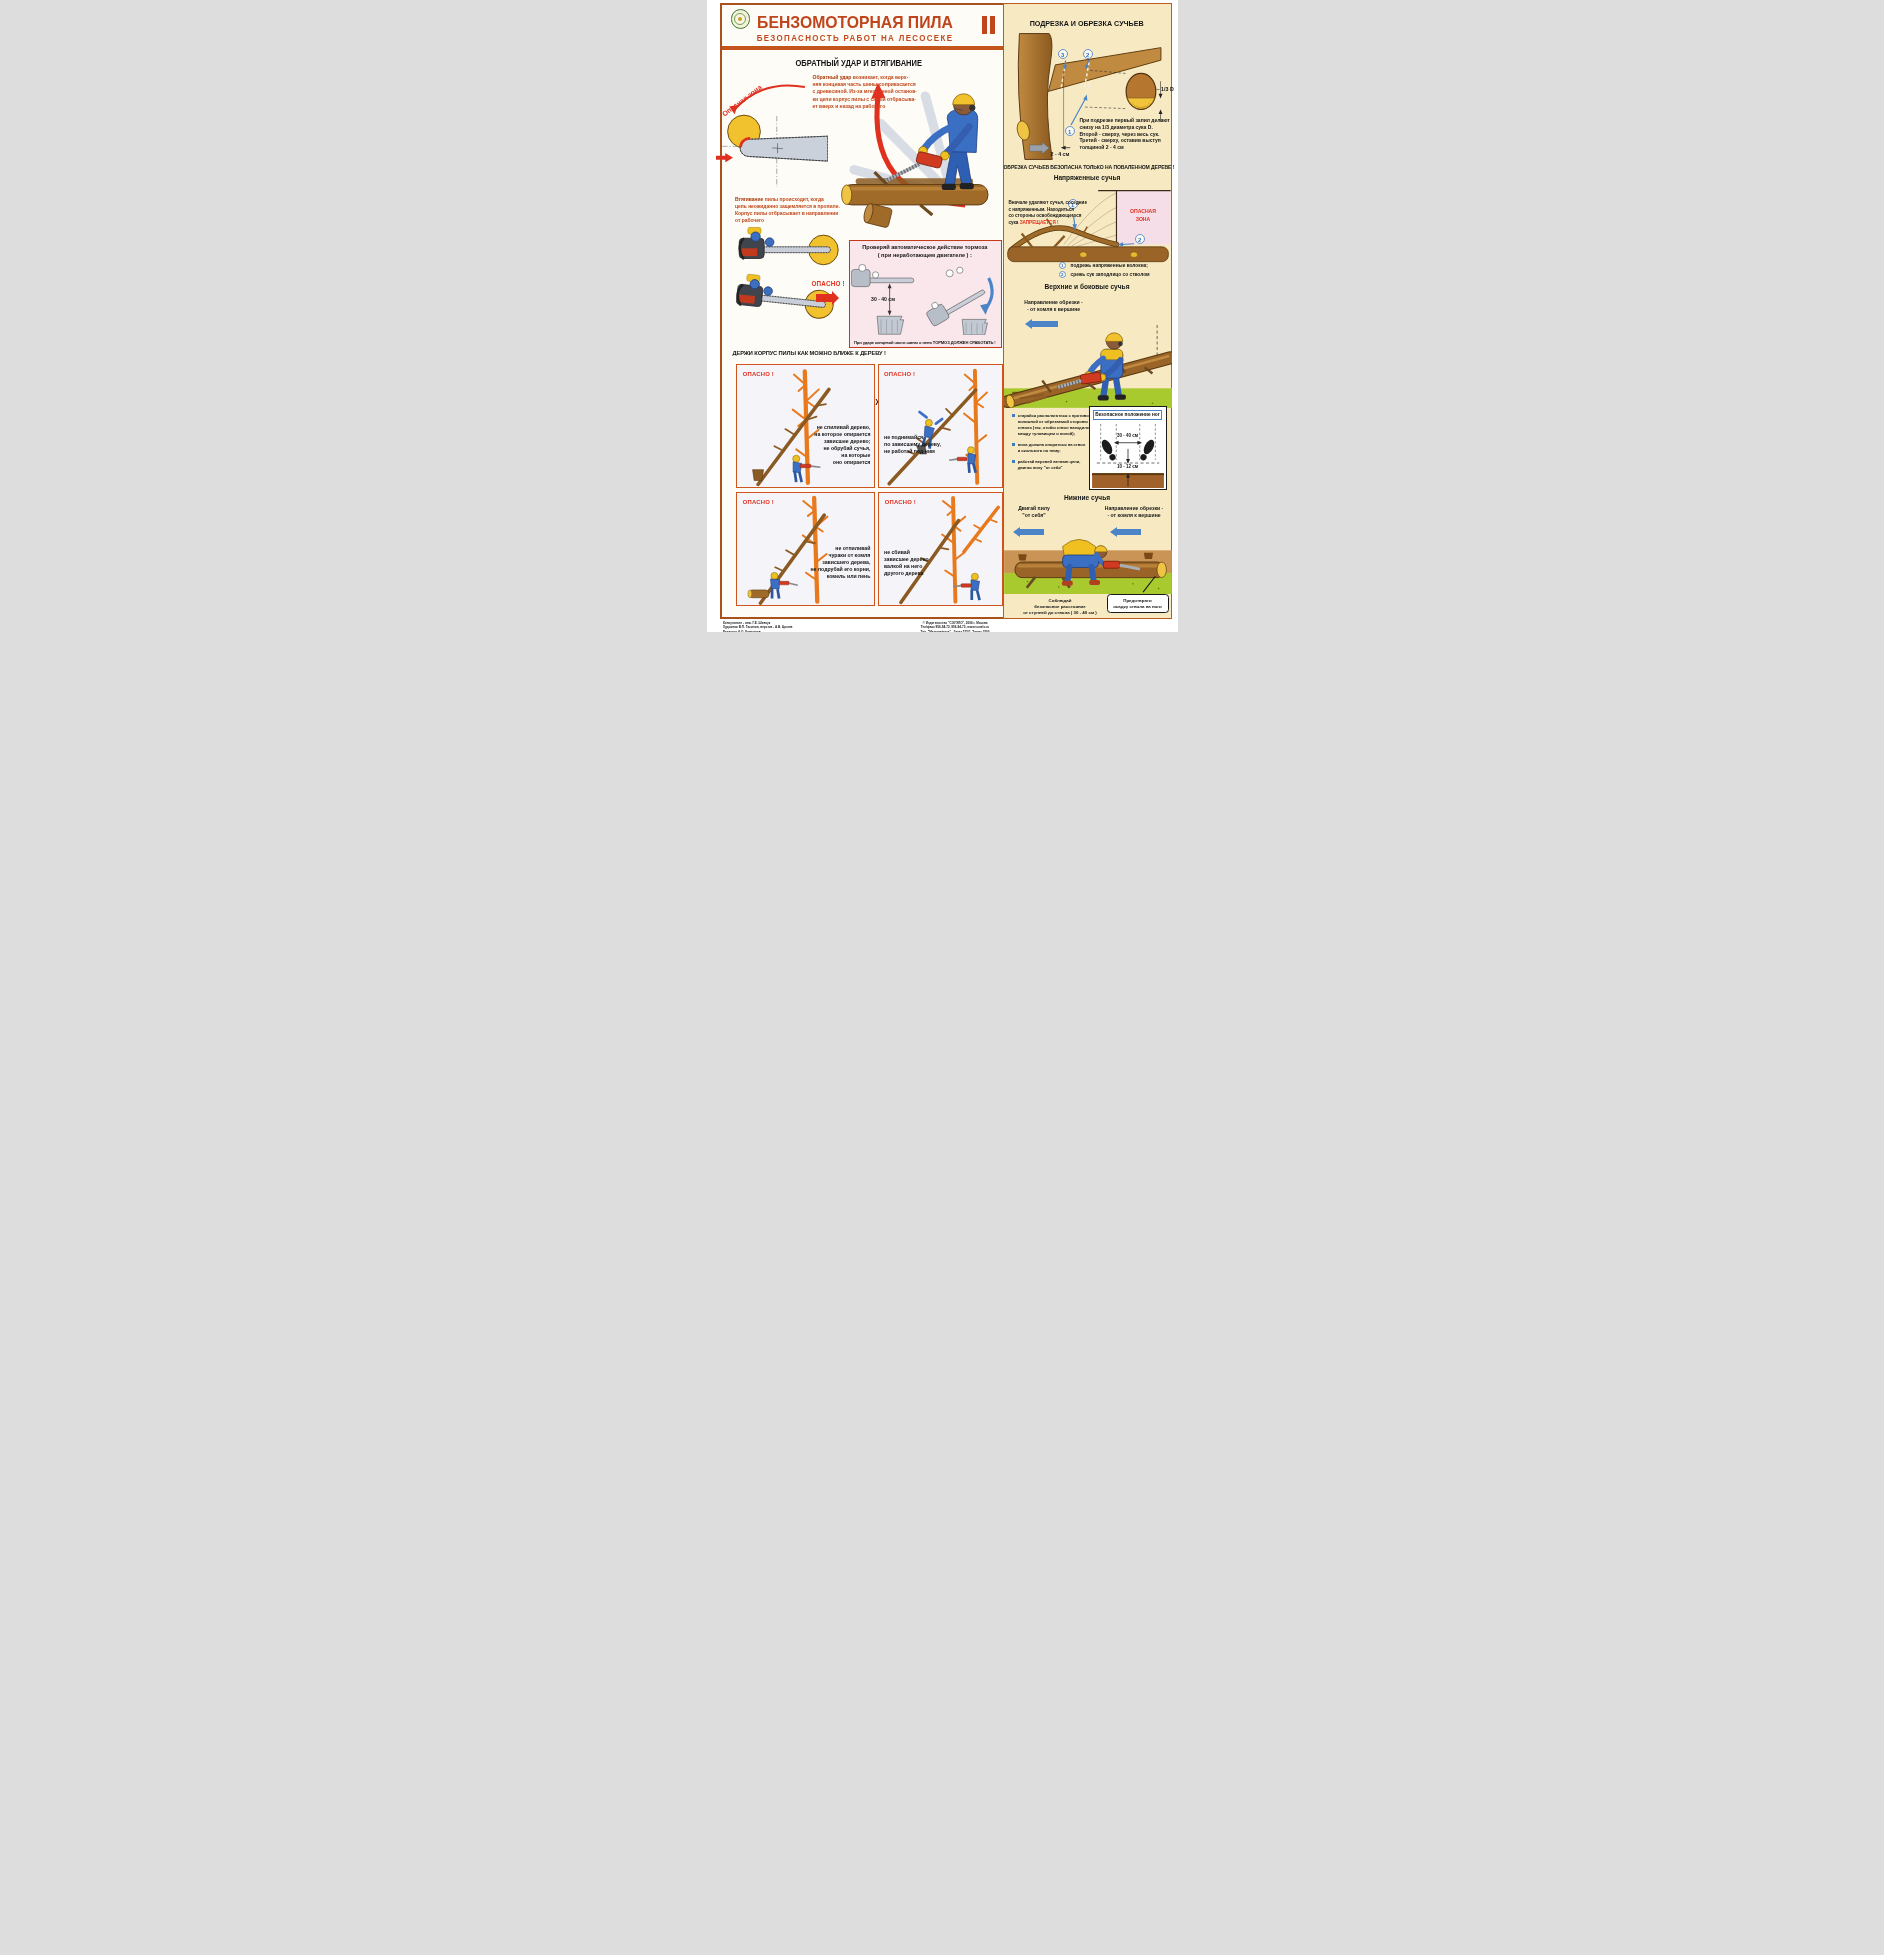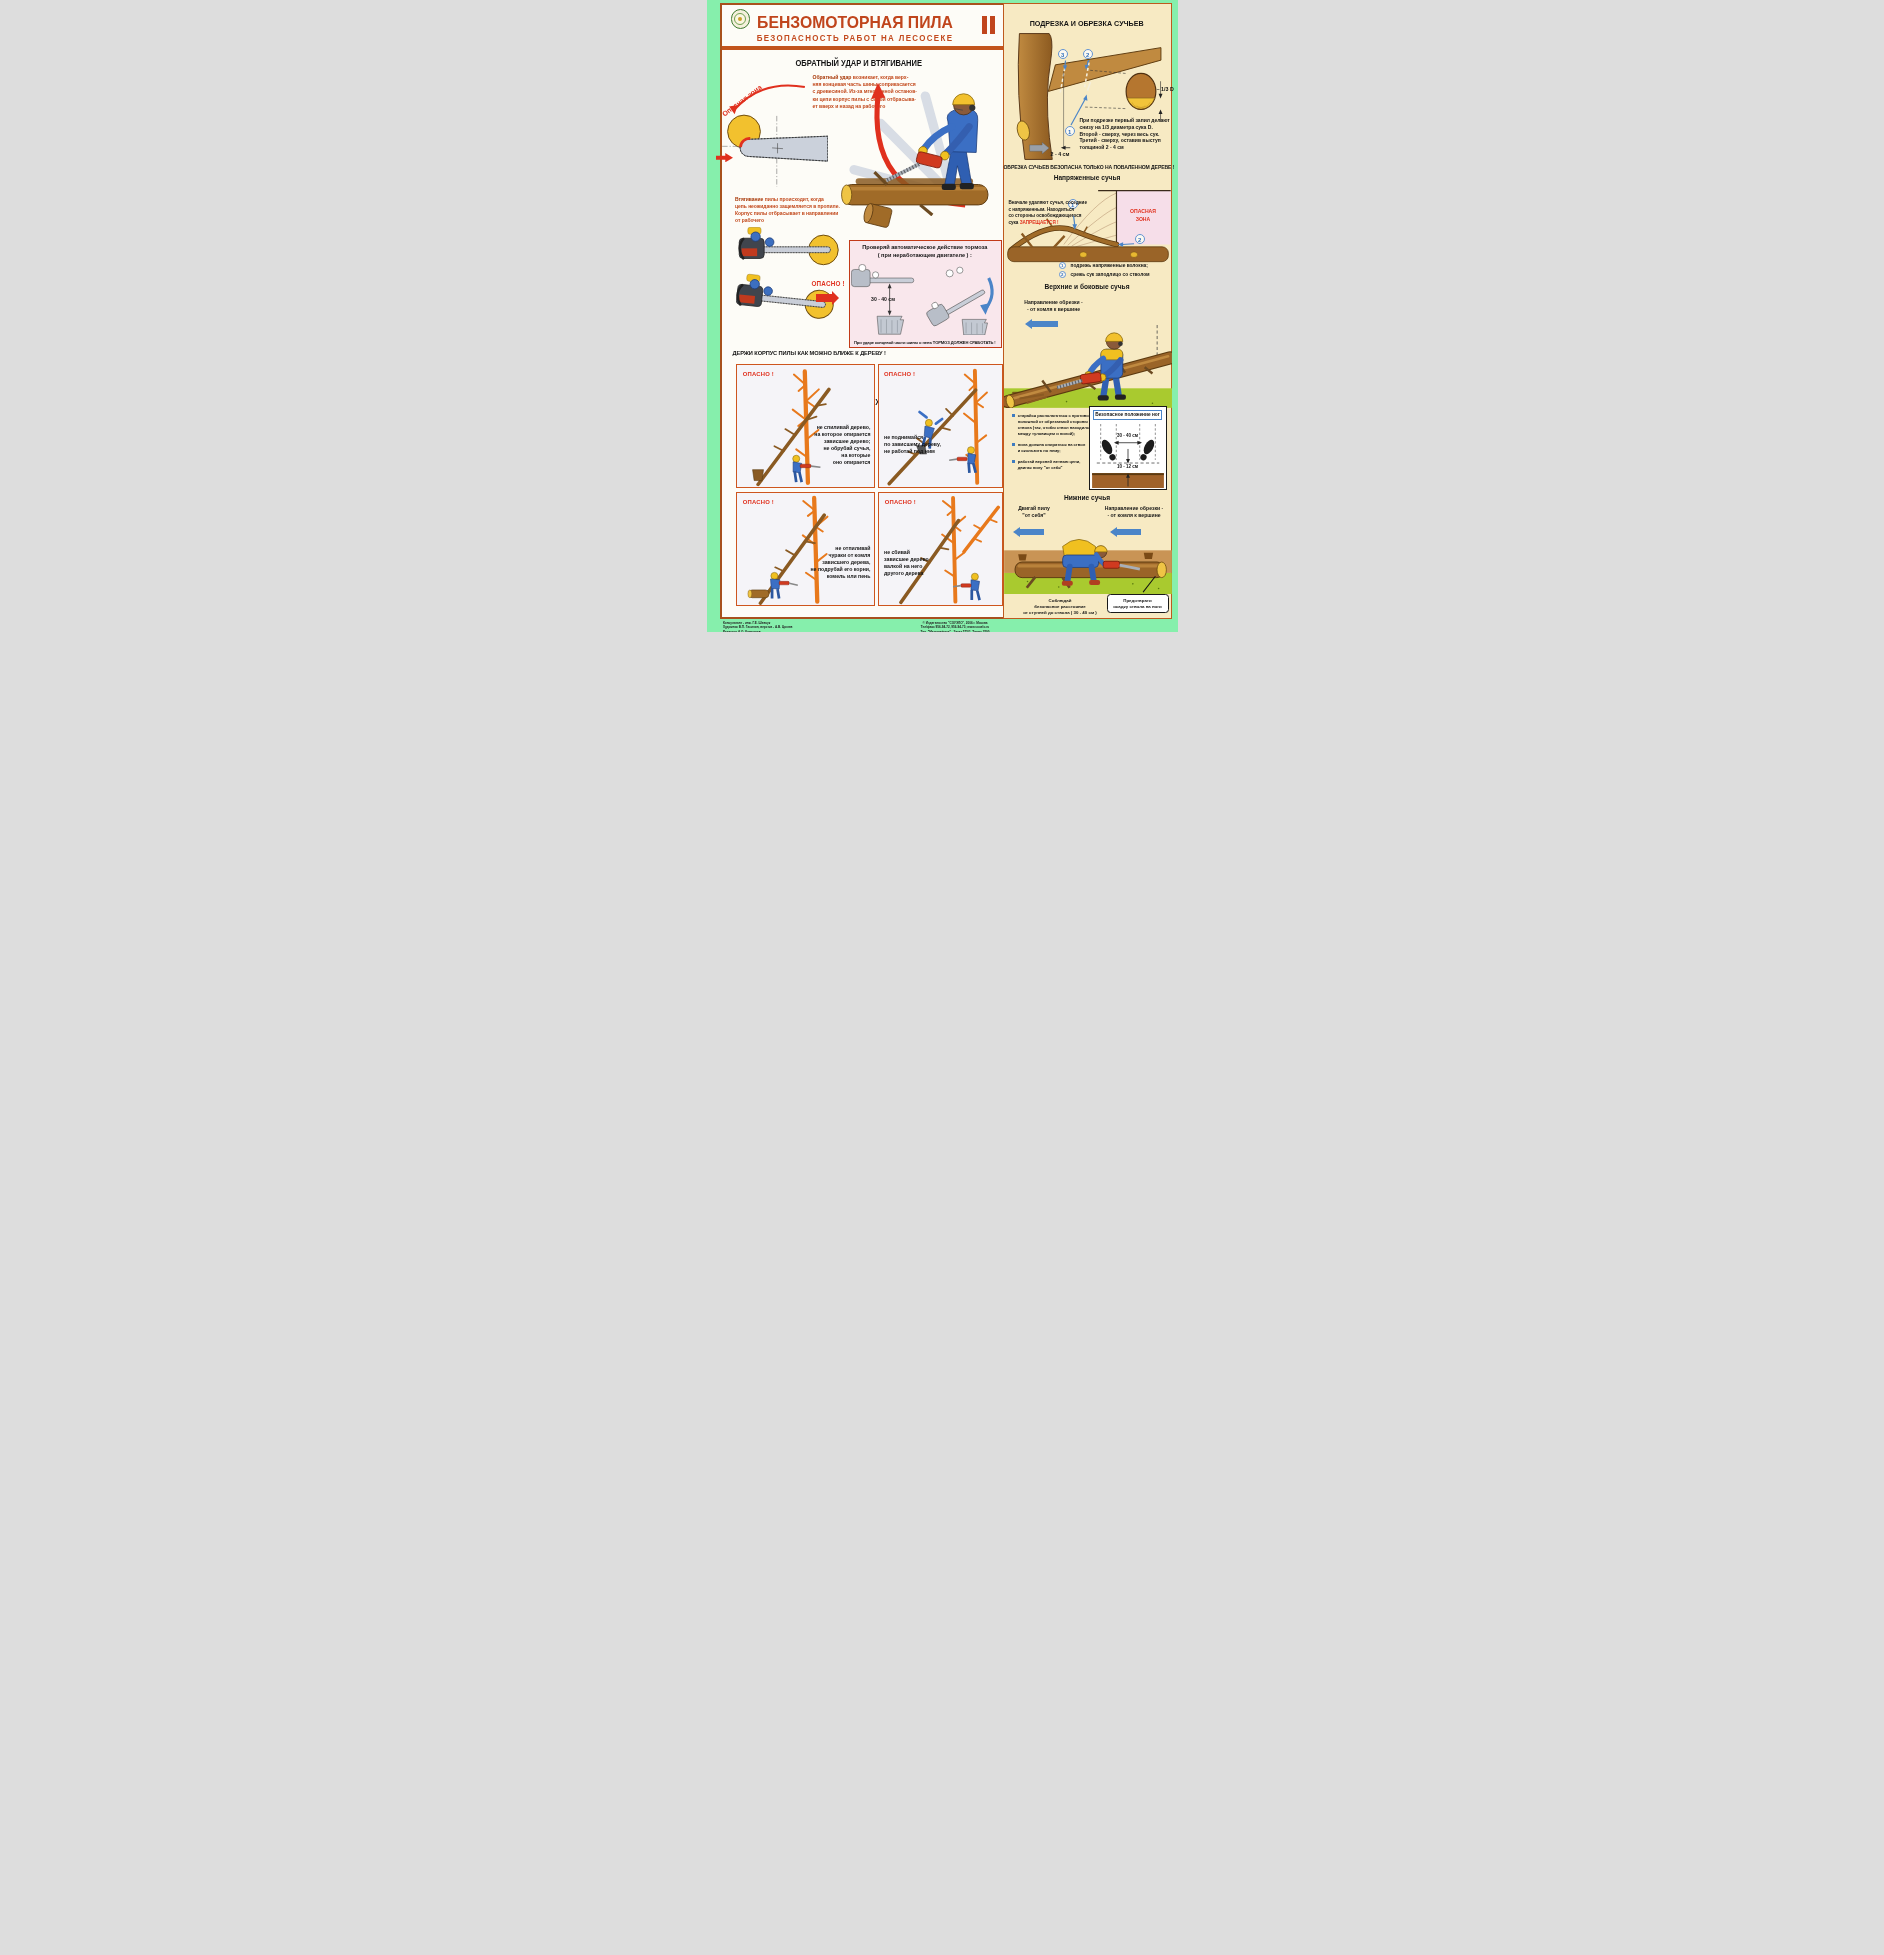--- a/index.html
+++ b/index.html
@@ -1,16 +1,16 @@
 <!DOCTYPE html>
 <html style="font-size:6.3px"><head>
 <meta charset="utf-8">
 <style>
   html,body{margin:0;padding:0;background:#ddd;}
-  .page{position:relative;width:471px;height:632px;background:#86efac;
+  .page{position:relative;width:471px;height:632px;background:#ffffff;
         font-family:"Liberation Sans",sans-serif;overflow:hidden;margin:0 auto;}
   .abs{position:absolute;}
   .pre{white-space:pre-line;}
   .ctr{text-align:center;}
   .rt{text-align:right;}
   .frame{position:absolute;left:13.3px;top:3.1px;width:452px;height:616px;
          border:2px solid #A8511C;background:#FDFCF7;box-sizing:border-box;}
   .rpanel{position:absolute;left:296px;top:3.1px;width:169px;height:616px;
           border:1.6px solid #BE5A1E;background:#F7EAC3;box-sizing:border-box;}
   .h-main{font-size:16.4px;font-weight:bold;color:#C0451C;letter-spacing:0;transform:scaleX(.96);transform-origin:center;}

